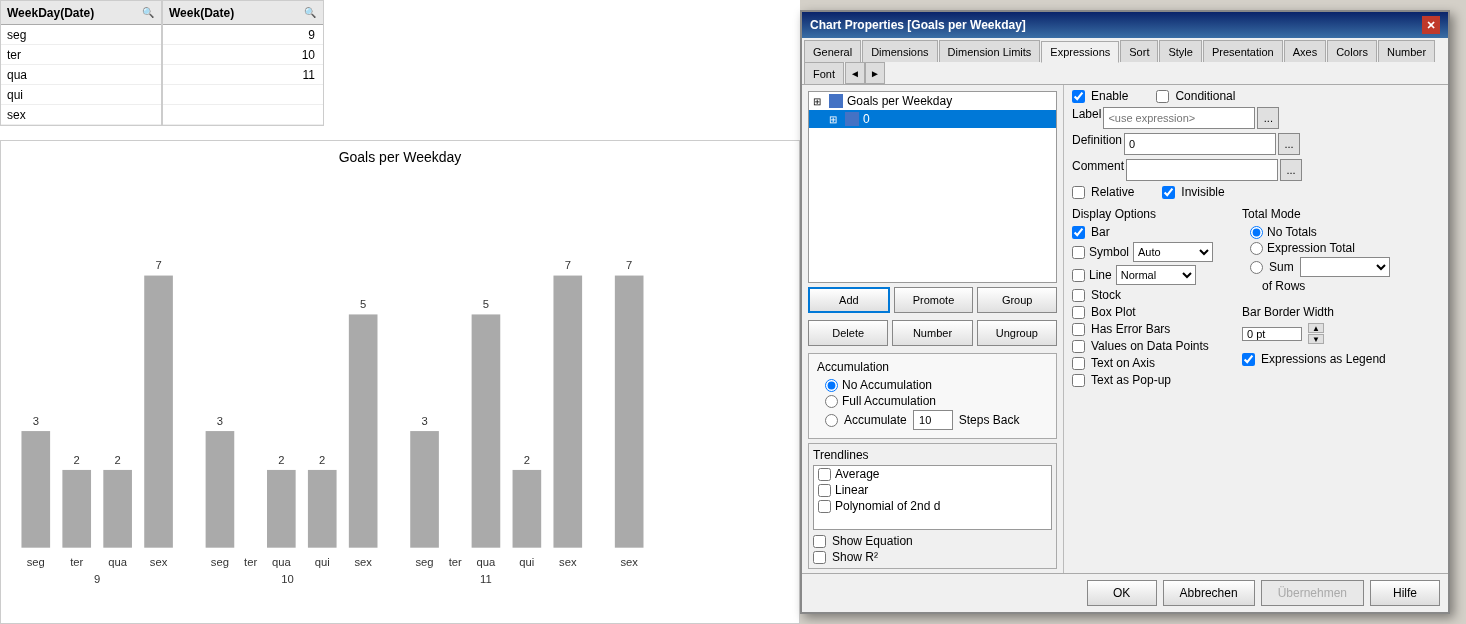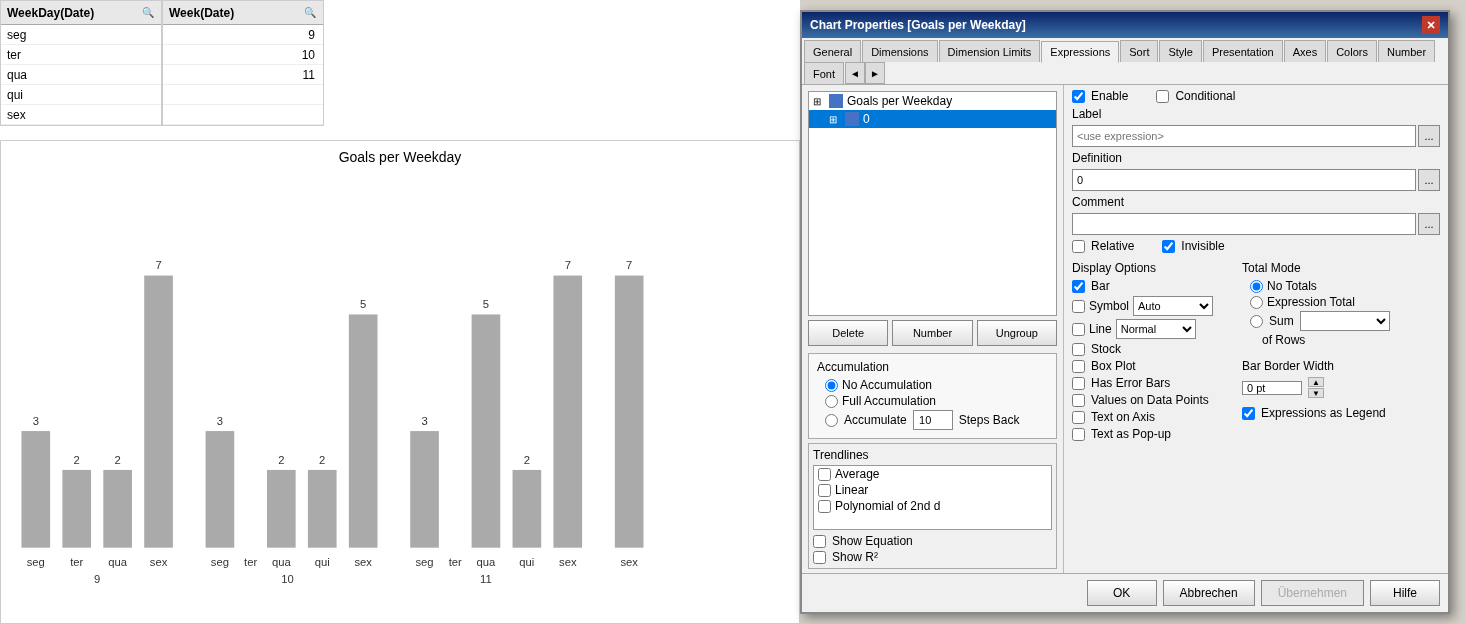--- a/index.html
+++ b/index.html
@@ -220,21 +220,21 @@
     }
 
     .label-field {
       font-size: 12px;
       font-weight: normal;
       margin-bottom: 2px;
     }
 
     .field-group {
       display: flex;
-      flex-direction: column;
+      flex-direction: row;
       gap: 2px;
     }
 
     .text-input {
       width: 100%;
       height: 14px;
       border: 1px solid #888;
       font-size: 11px;
       padding: 2px 4px;
       background: white;
@@ -583,20 +583,25 @@
           <span style="display:inline-block;width:14px;height:14px;background:#4472c4;vertical-align:middle;"></span>
           <span>Goals per Weekday</span>
         </div>
         <div class="tree-item" style="padding-left:20px; background:#0078d7; color:white;">
           <span class="tree-expand">⊞</span>
           <span style="display:inline-block;width:14px;height:14px;background:#4472c4;vertical-align:middle;"></span>
           <span style="color:white;">0</span>
         </div>
       </div>
 
+      <div class="btn-row">
+        <button class="btn active-border">Add</button>
+        <button class="btn">Promote</button>
+        <button class="btn">Group</button>
+      </div>
 
       <div class="btn-row">
         <button class="btn">Delete</button>
         <button class="btn">Number</button>
         <button class="btn">Ungroup</button>
       </div>
 
       <div class="section-box">
         <div class="section-title">Accumulation</div>
         <div class="radio-row">

